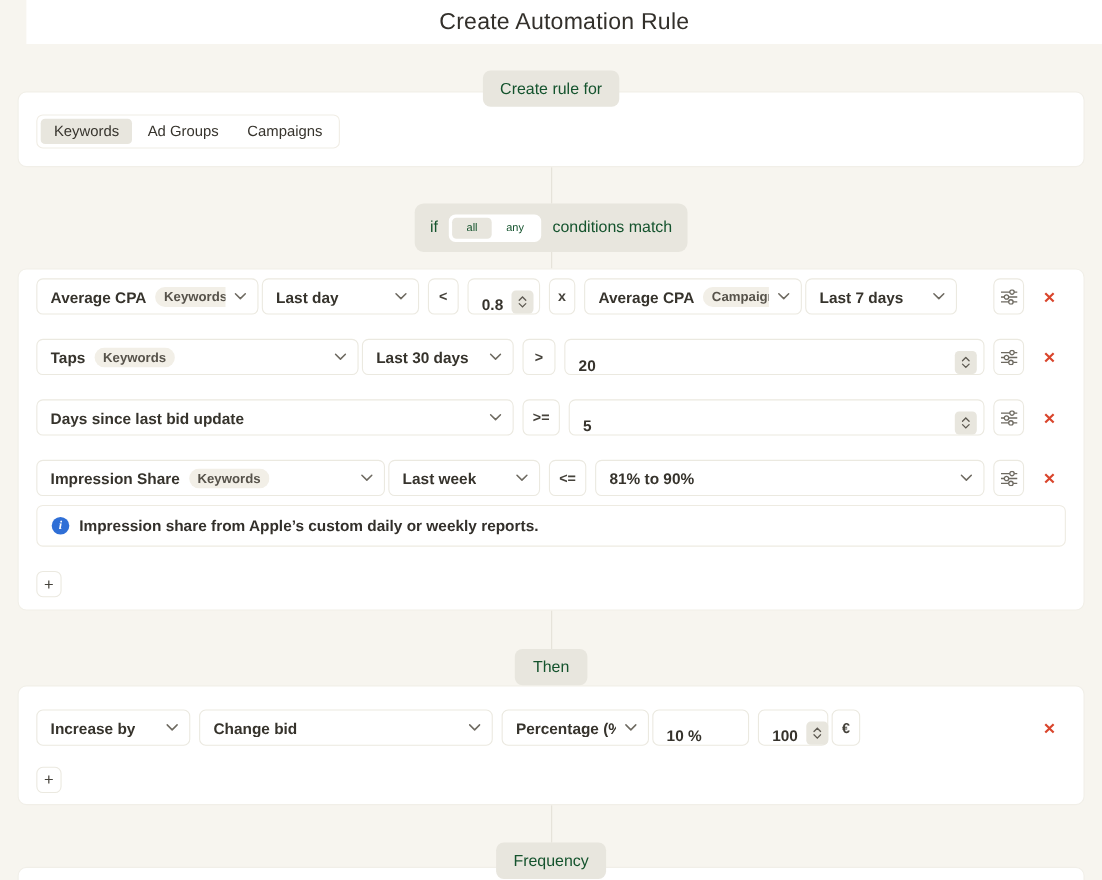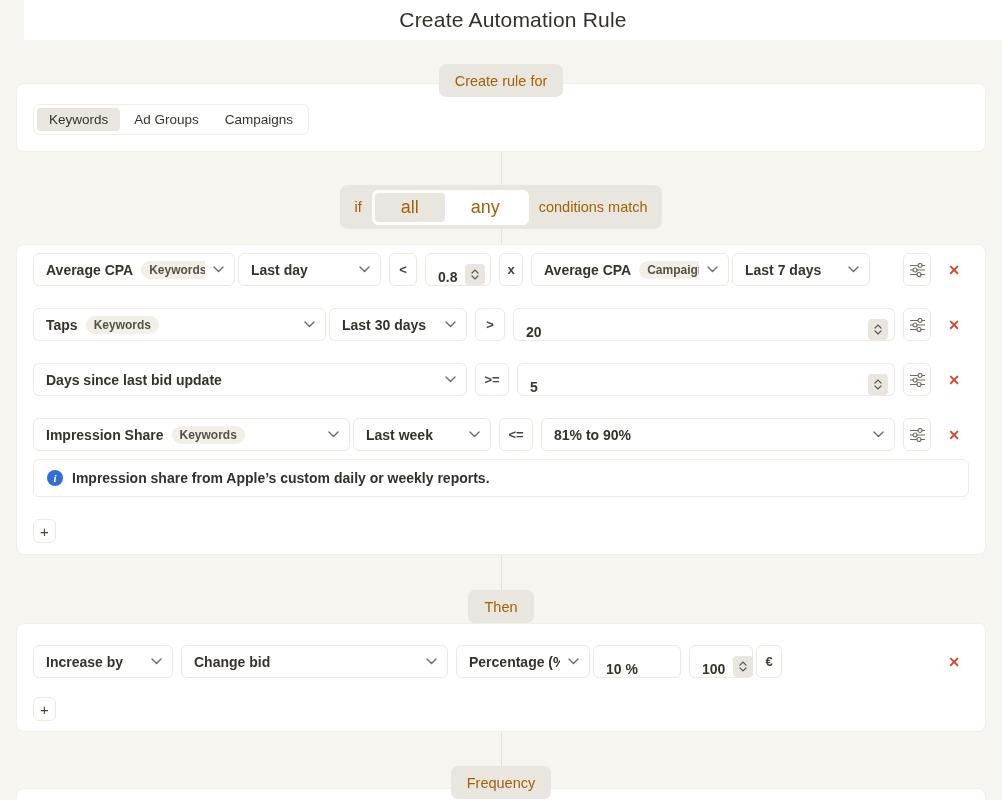--- a/index.html
+++ b/index.html
@@ -1,35 +1,35 @@
 <!DOCTYPE html>
 <html><head>
 <meta charset="utf-8">
 <style>
   * { margin:0; padding:0; box-sizing:border-box; }
   html,body { width:1002px; height:800px; }
   body { font-family:"Liberation Sans", sans-serif; background:#f7f5ef; color:#36332c; overflow:hidden; }
   .header { background:#ffffff; height:40px; display:flex; align-items:center; justify-content:center;margin-left:24px; }
   .title { font-size:21px; font-weight:500; color:#33302b; letter-spacing:.2px; }
   .main { padding:0 16px; display:flex; flex-direction:column; }
-  .badge { background:#e8e6de; border-radius:7px; color:#a16207; font-size:14.5px;
+  .badge { background:#e8e6de; border-radius:7px; color:#14532d; font-size:14.5px;
            align-self:center; padding:0 16px; height:33px; display:flex; align-items:center;
            position:relative; z-index:2; }
   .card { background:#fff; border:1px solid #f1efe8; border-radius:8px; position:relative; z-index:1; }
   .vline { width:1px; background:#e4e1d8; align-self:center; }
   
   .badge-rulefor { margin-top:24px; margin-bottom:-14px; }
   .card-rulefor { height:69px; padding:20px 16px; }
   .tabs { display:inline-flex; border:1px solid #f0ede5; border-radius:6px; padding:3px; gap:2px; background:#fff; }
   .tab { padding:4px 12px; font-size:13.5px; border-radius:4px; color:#36332c; cursor:pointer; white-space:nowrap; }
   .tab.selected { background:#e8e6de; }
   
   .ifbadge { height:44px; gap:10px; border-radius:8px; padding:0 14px; }
   .toggle { background:#fff; border-radius:6px; padding:3px; display:flex; }
-  .toggle-opt { padding:4px 26px; font-size:18px; border-radius:4px; cursor:pointer; }
+  .toggle-opt { padding:4px 13px; font-size:10px; border-radius:4px; cursor:pointer; }
   .toggle-opt.selected { background:#e8e6de; }
   
   .card-cond { padding:8px 16px 11px; }
   .row { display:flex; gap:8px; height:33px; margin-bottom:22px; align-items:stretch; font-size:14px; }
   .grp { display:flex; gap:3px; }
   .sel, .opbox, .numbox, .iconbtn { background:#fff; border:1px solid #ebe9e0; border-radius:6px;font-weight:bold; }
   .sel { display:flex; align-items:center; justify-content:space-between; padding:0 10px 0 12px; gap:8px; cursor:pointer; min-width:0; }
   .sel .lbl { display:flex; align-items:center; gap:8px; white-space:nowrap; overflow:hidden; }
   .chip { background:#f2efe7; border-radius:9px; padding:2px 8px; font-size:12px; color:#56524a; white-space:nowrap; }
   .opbox { display:flex; align-items:center; justify-content:center; font-size:13px; color:#45423b; flex:none; cursor:pointer; }

